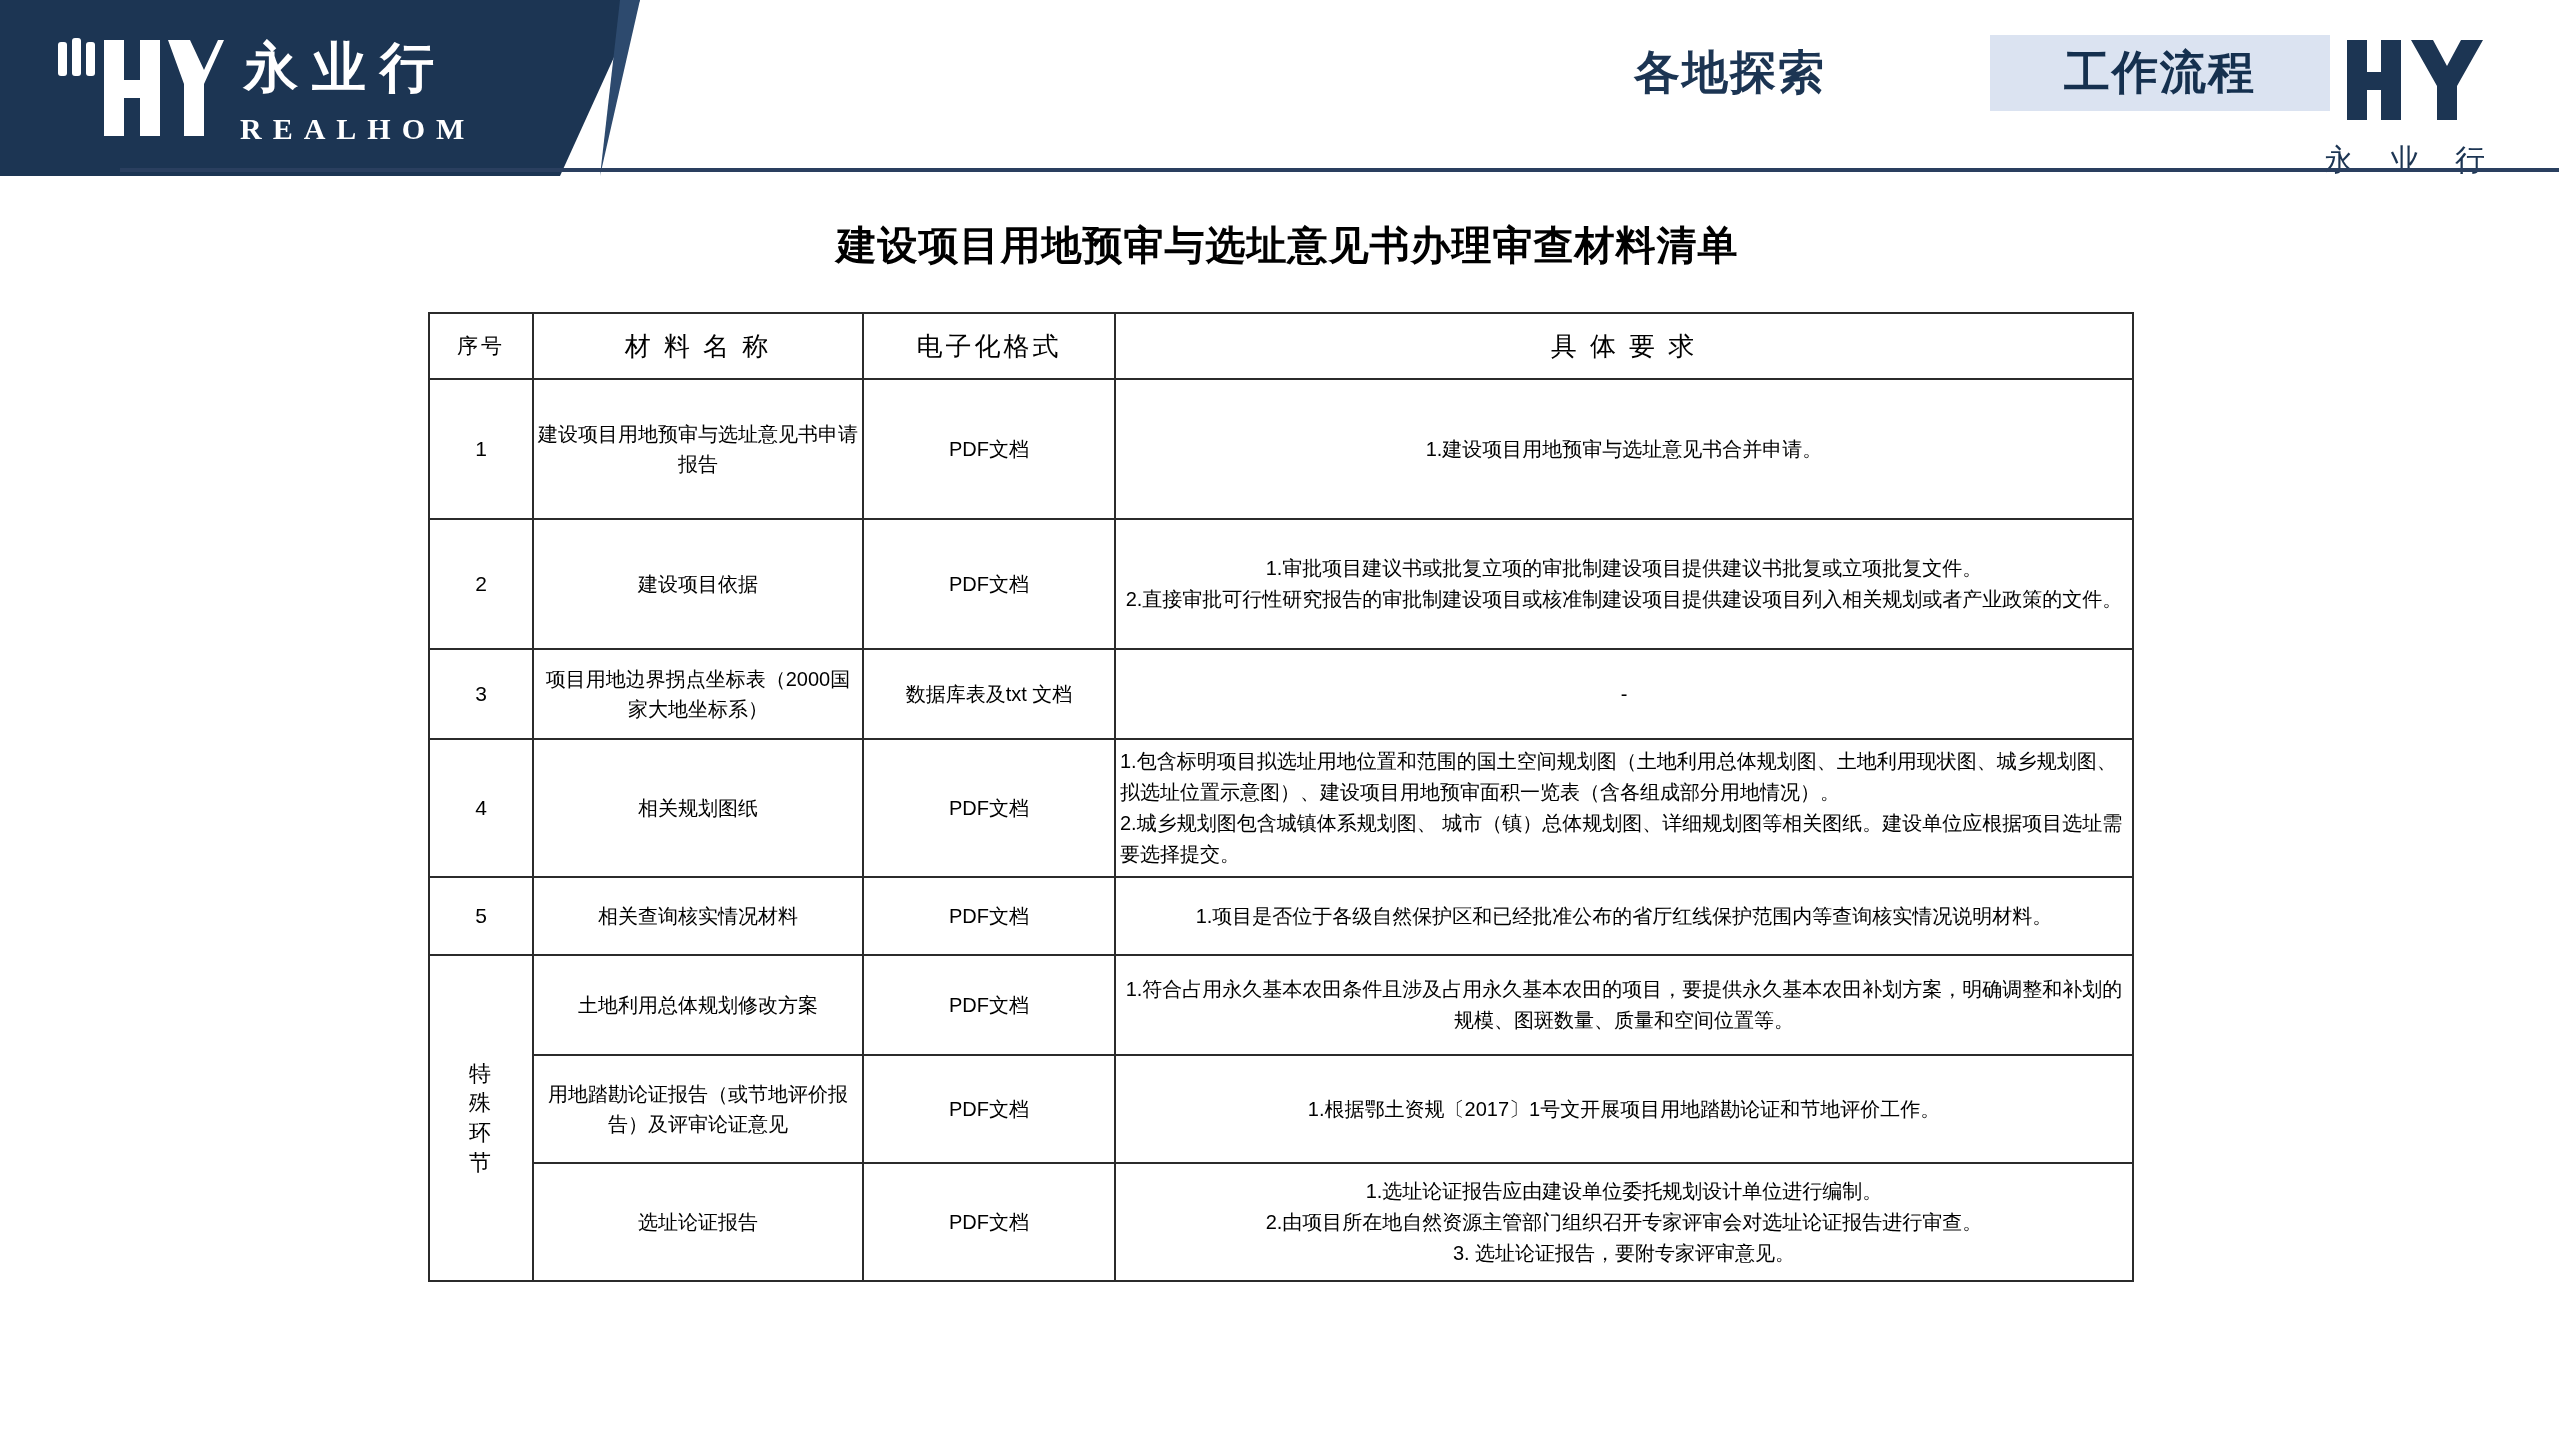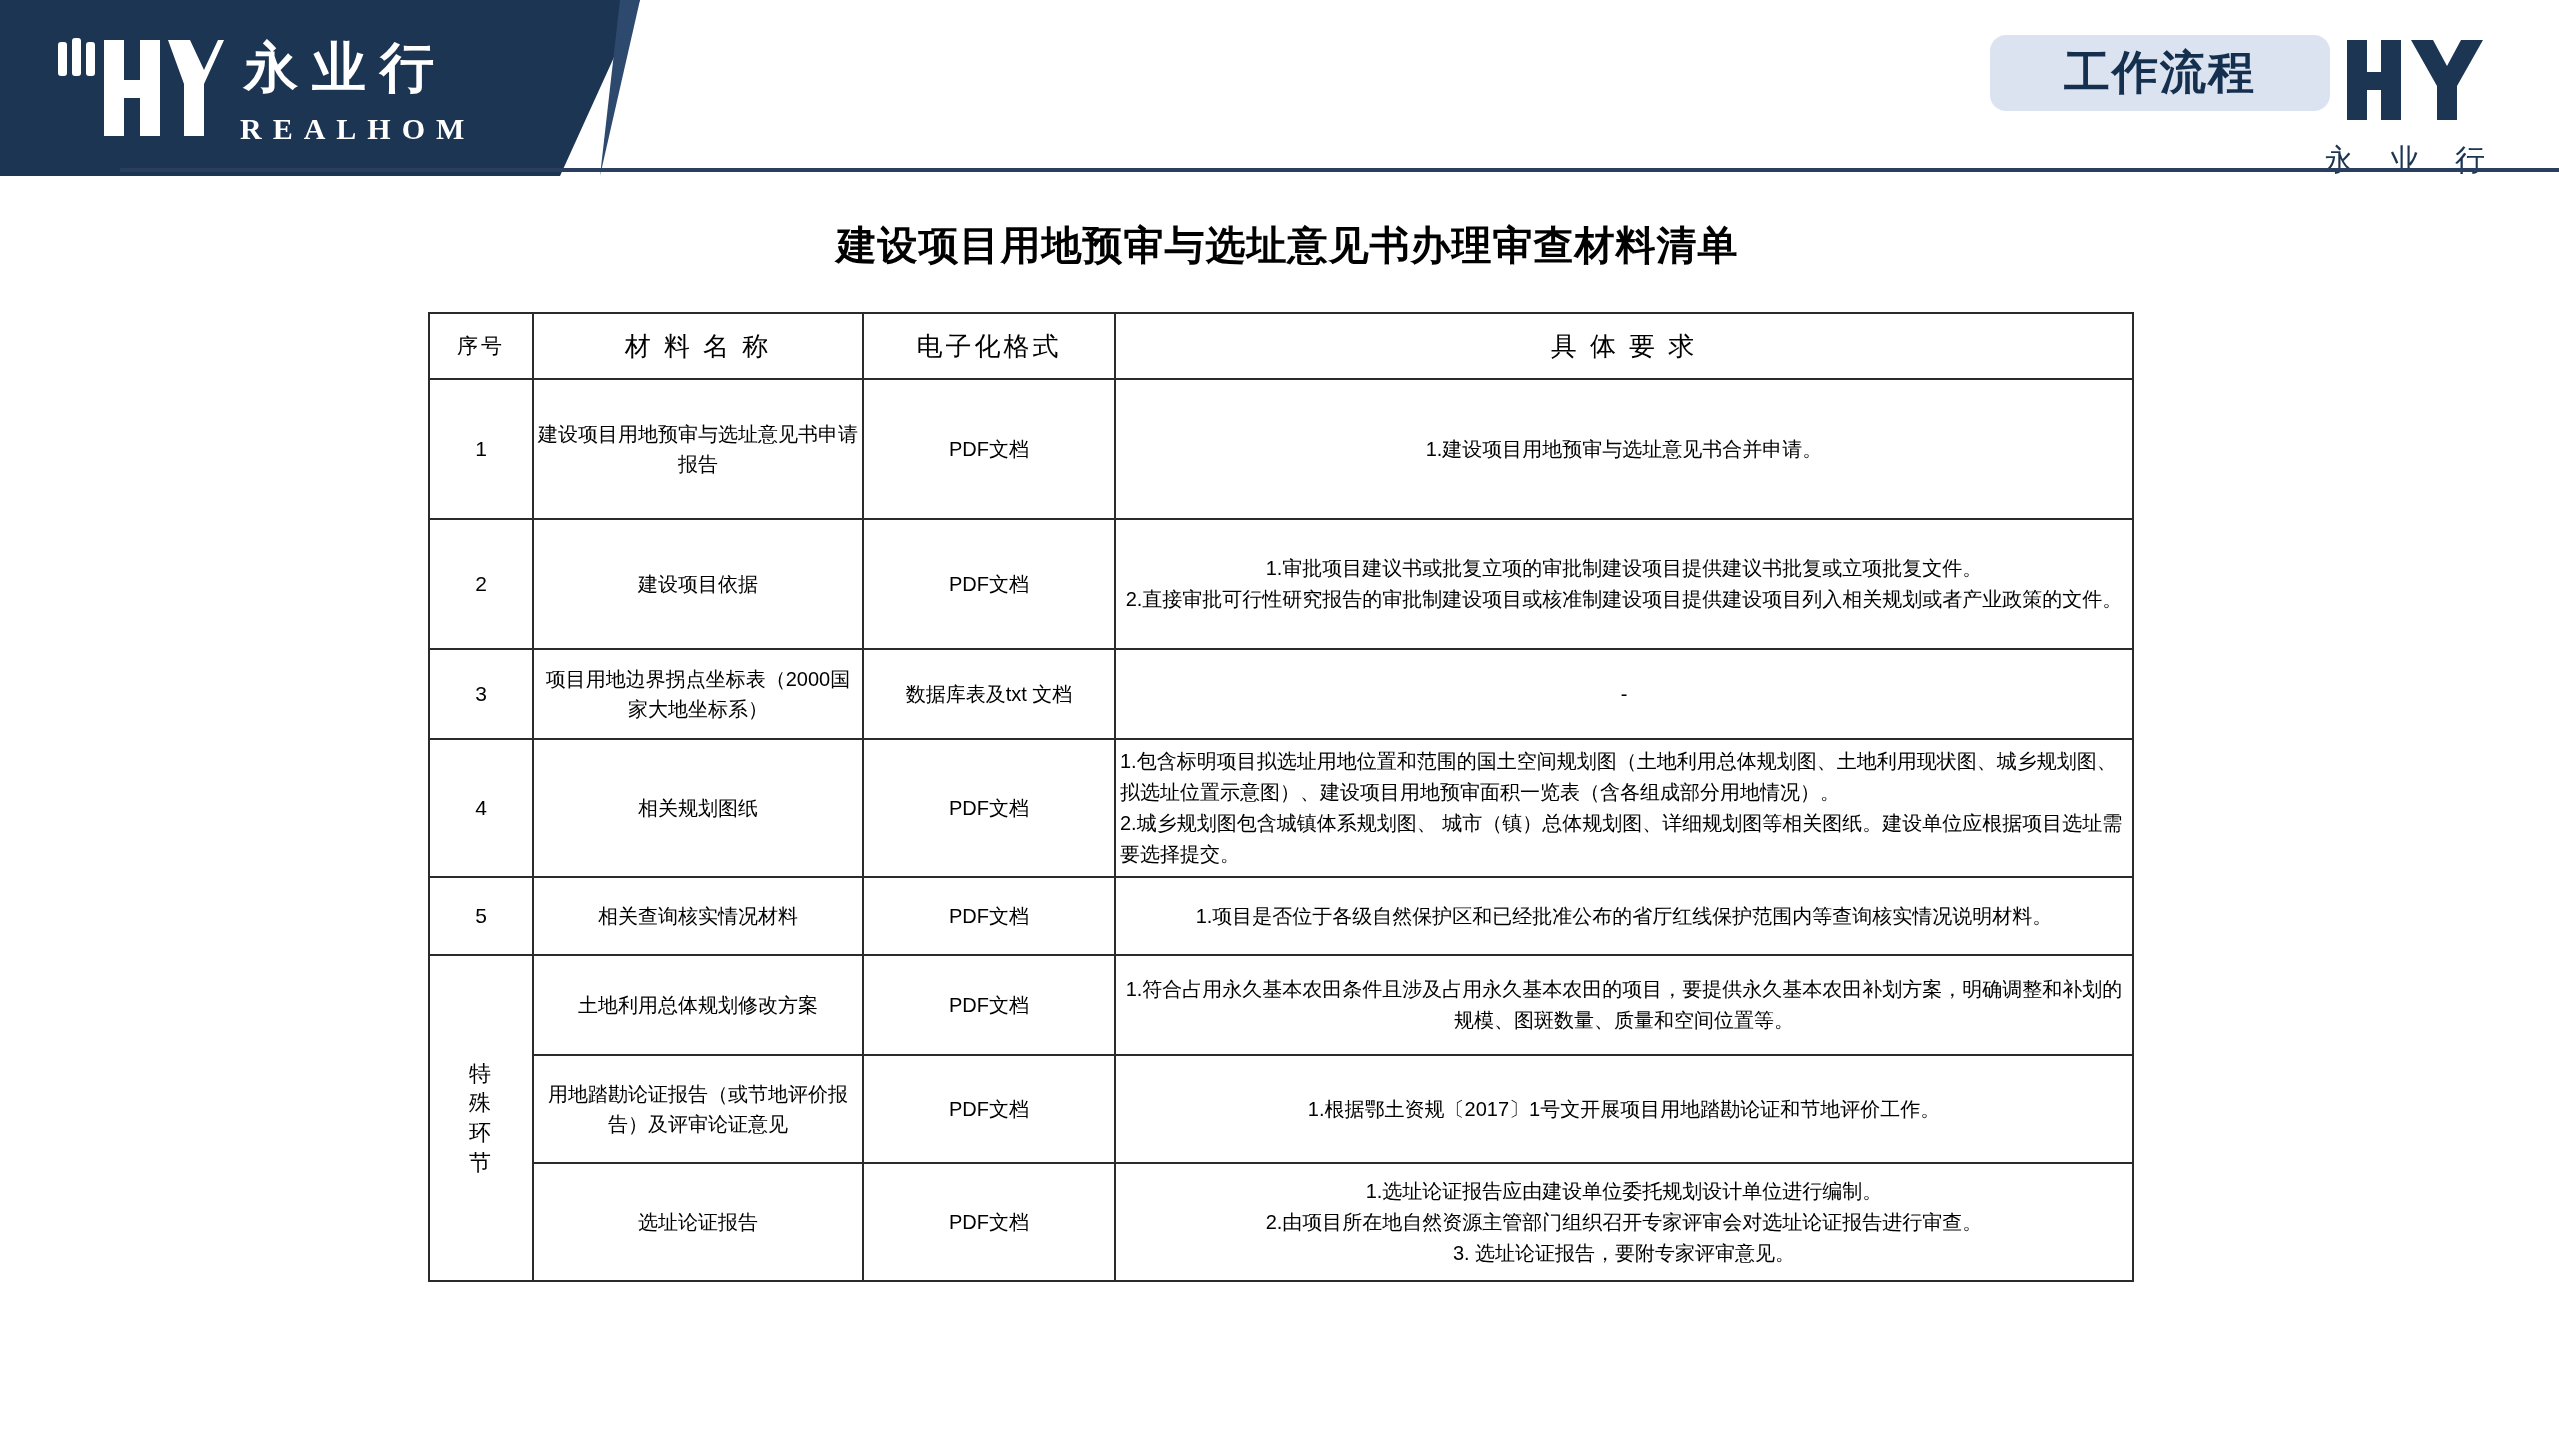--- a/index.html
+++ b/index.html
@@ -87,21 +87,21 @@
     color: #1c3553;
     white-space: nowrap;
     box-sizing: border-box;
   }
   .nav-tab.filled { background: #ffffff; }
   .nav-tab.active { background: #dbe3f1; color: #15304f; }
 
   #nav-tab-0 { left: 700px;  width: 340px; }
   #nav-tab-1 { left: 1140px; width: 320px; background: transparent; }
   #nav-tab-2 { left: 1560px; width: 340px; }
-  #nav-tab-3 { left: 1990px; width: 340px; border-radius: 16px; }
+  #nav-tab-3 { left: 1990px; width: 340px; }
 
   #corner-logo-mark {
     position: absolute;
     right: 68px; top: 36px;
     width: 150px;
     height: 88px;
     color: #1c3553;
   }
   #corner-logo-text {
     position: absolute;
@@ -182,20 +182,21 @@
         <rect x="16" y="4" width="9" height="38" rx="3"></rect>
         <rect x="30" y="8" width="9" height="34" rx="3"></rect>
         <path d="M48 6 h20 v40 h16 v-40 h20 v96 h-20 v-38 h-16 v38 h-20 z"></path>
         <path d="M112 6 h22 l14 30 l14 -30 h6 l-20 44 v52 h-20 v-52 z"></path>
       </g>
     </svg>
   </div>
   <div id="logo-cn">永业行</div>
   <div id="logo-en">REALHOM</div>
 
+  <div class="nav-tab filled" id="nav-tab-2">各地探索</div>
   <div class="nav-tab active" id="nav-tab-3">工作流程</div>
 
   <div id="corner-logo-mark">
     <svg width="150" height="88" viewBox="0 0 150 88" xmlns="http://www.w3.org/2000/svg">
       <g fill="currentColor">
         <path d="M6 4 h20 v32 h14 v-32 h20 v80 h-20 v-30 h-14 v30 h-20 z"></path>
         <path d="M70 4 h22 l14 26 l14 -26 h22 l-26 46 v34 h-20 v-34 z"></path>
       </g>
     </svg>
   </div>

